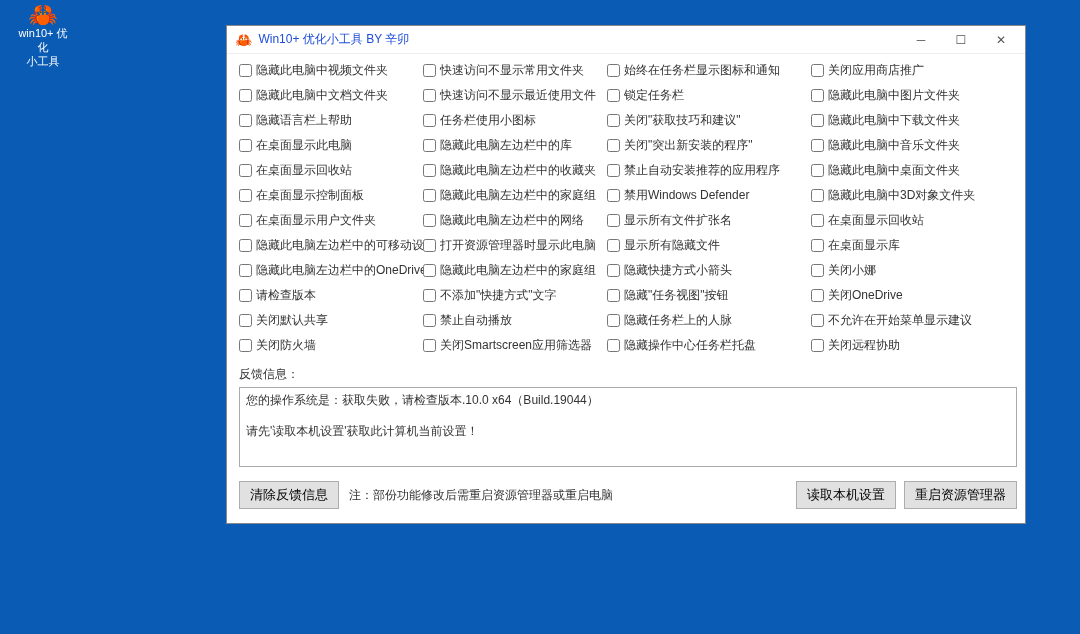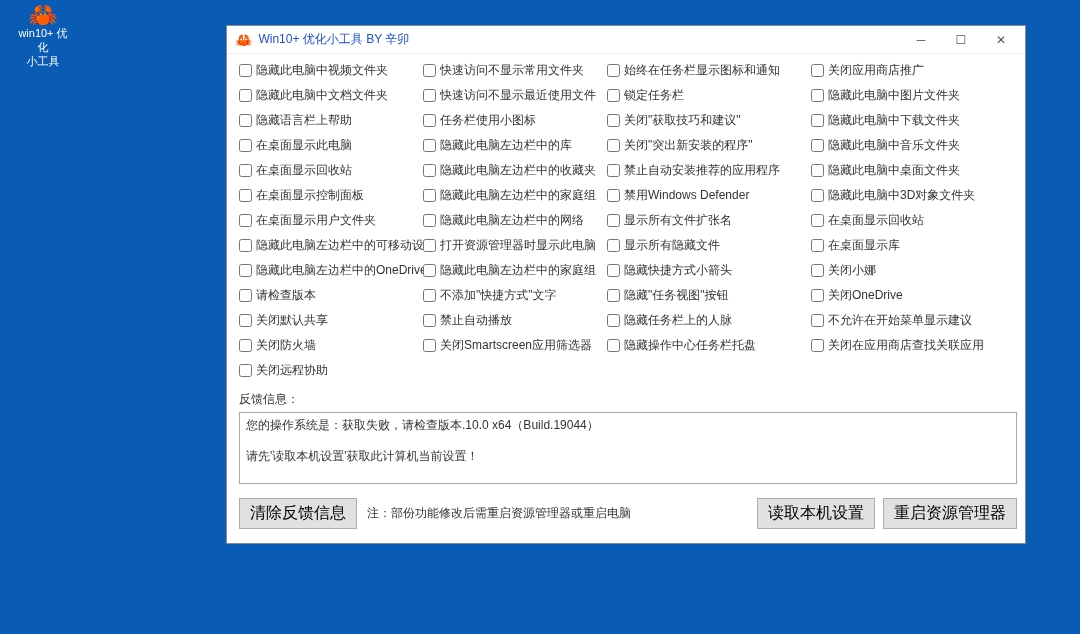--- a/index.html
+++ b/index.html
@@ -97,40 +97,40 @@
     }
     .feedback-label {
       font-size: 12px;
       color: #333;
       margin-bottom: 4px;
       font-family: "SimSun", "Microsoft YaHei", sans-serif;
     }
     .feedback-box {
       border: 1px solid #aaa;
       background: #fff;
-      height: 72px;
+      height: 80px;
       padding: 4px 6px;
       font-size: 12px;
       color: #333;
       font-family: "SimSun", "Microsoft YaHei", sans-serif;
       white-space: pre-line;
       overflow: auto;
       margin-bottom: 10px;
     }
     .footer {
       display: flex;
       align-items: center;
       gap: 10px;
       padding: 4px 0 10px 0;
     }
     .footer .btn {
       background: #e1e1e1;
       border: 1px solid #adadad;
       padding: 4px 10px;
-      font-size: 16px;
+      font-size: 13px;
       cursor: pointer;
       font-family: Liberation Sans, sans-serif;
     }
     .footer .note {
       font-size: 12px;
       color: #333;
       flex: 1;
       font-family: "SimSun", "Microsoft YaHei", sans-serif;
     }
     .footer .right-btns {
@@ -351,24 +351,20 @@
         <label class="chk-item">
           <input type="checkbox" style="">
           <span>关闭Smartscreen应用筛选器</span>
         </label>
         <label class="chk-item">
           <input type="checkbox" style="">
           <span>隐藏操作中心任务栏托盘</span>
         </label>
         <label class="chk-item">
           <input type="checkbox" style="">
-          <span>关闭在应用商店查找关联应用</span>
-        </label>
-        <label class="chk-item">
-          <input type="checkbox" style="">
           <span>关闭远程协助</span>
         </label>
       </div>
 
     <div class="feedback-label">反馈信息：</div>
     <div class="feedback-box">您的操作系统是：获取失败，请检查版本.10.0  x64（Build.19044）
 
 请先'读取本机设置'获取此计算机当前设置！</div>
 
     <div class="footer">

